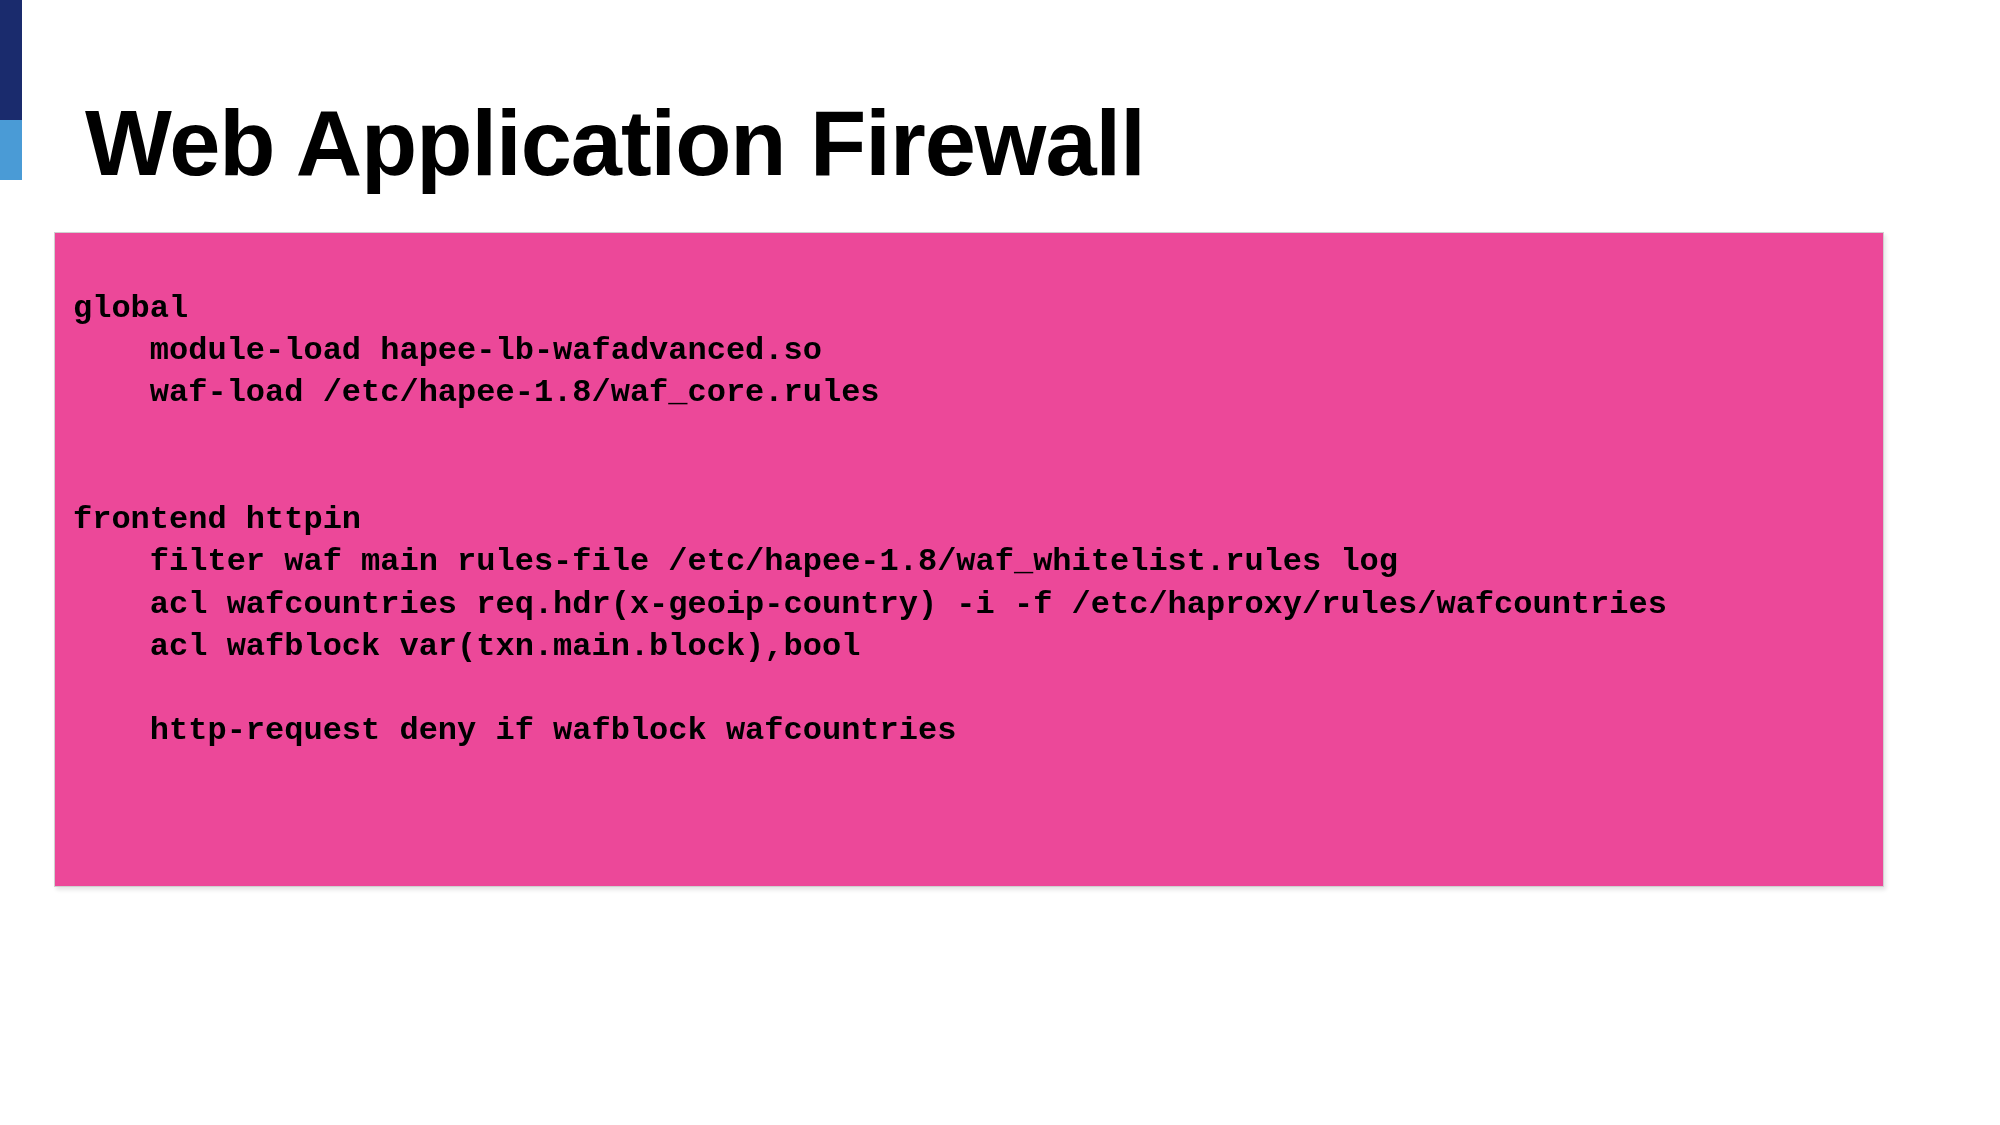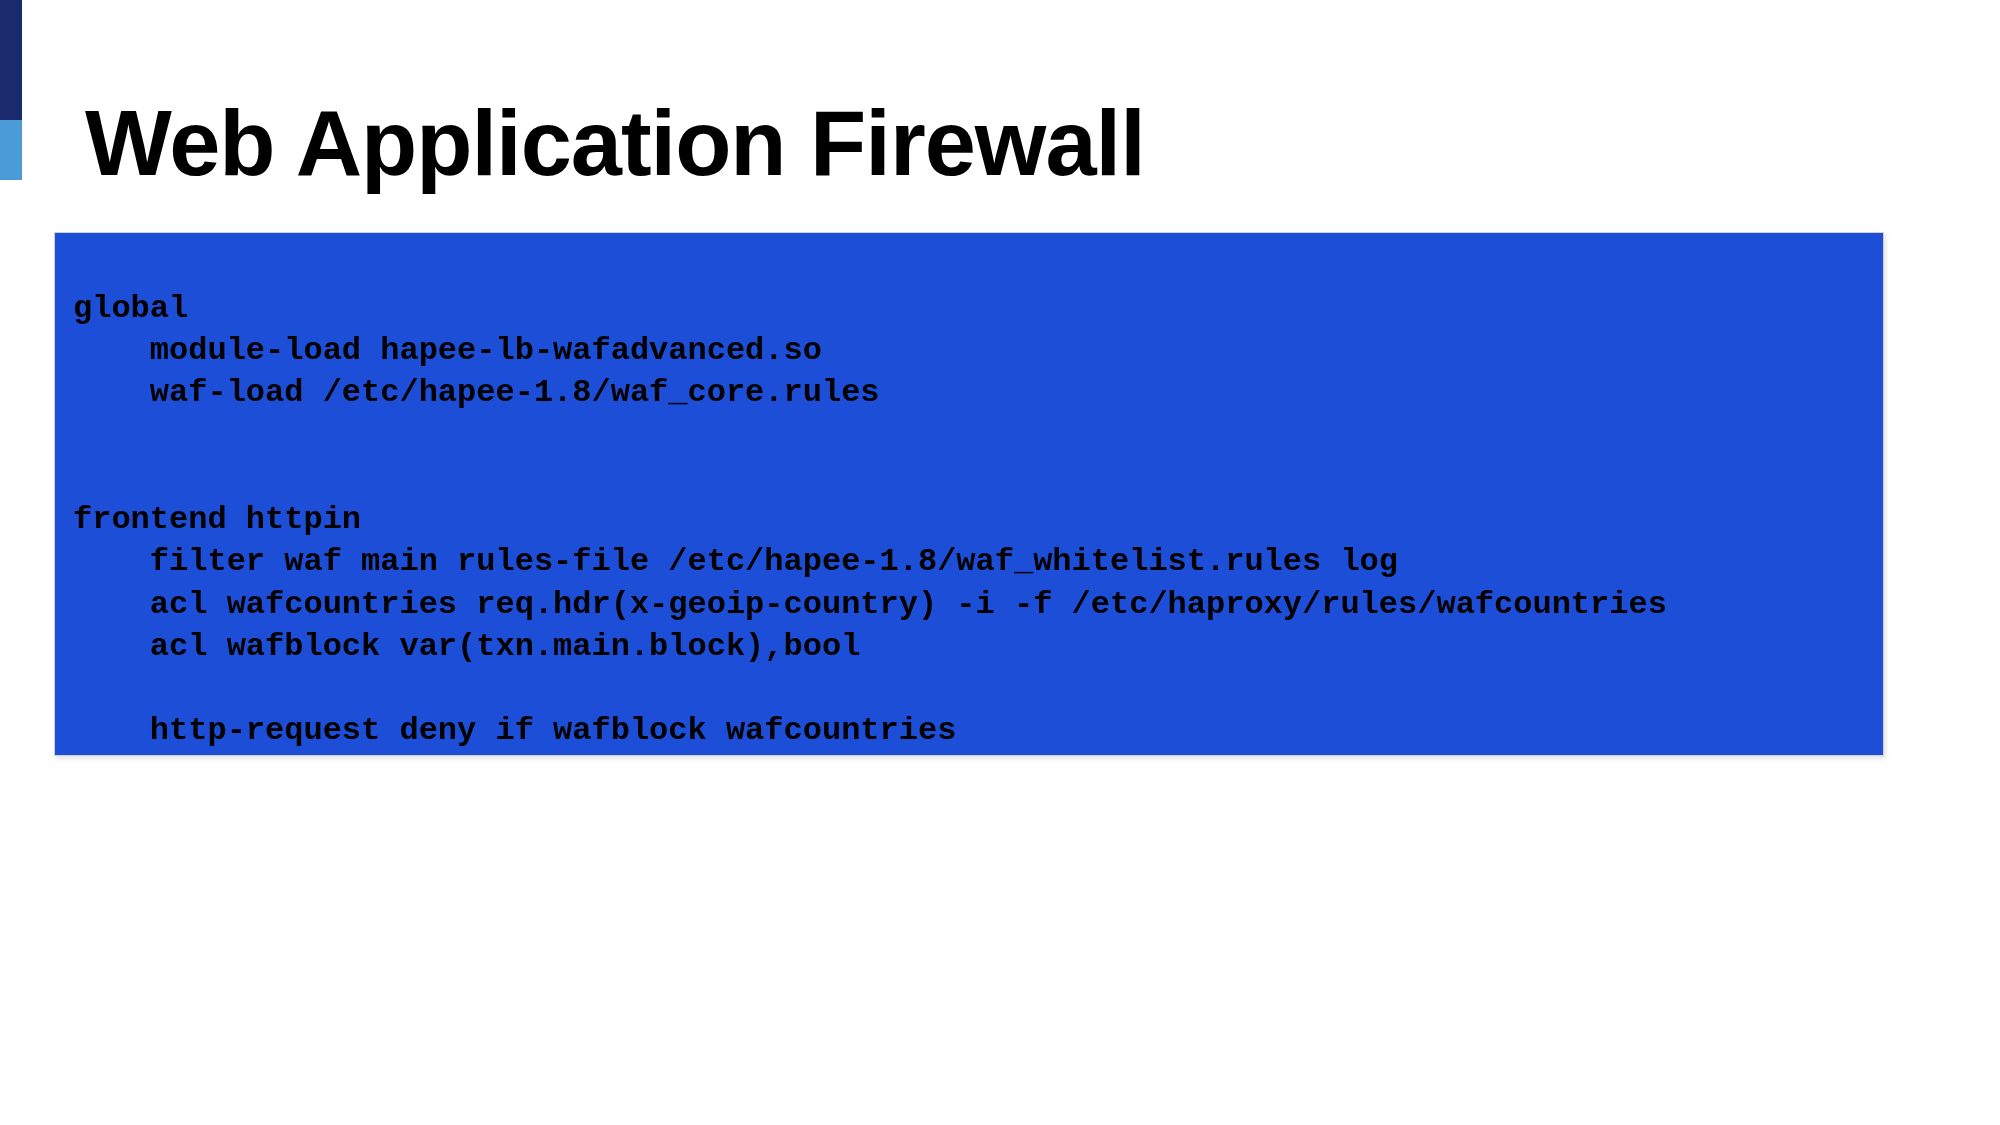--- a/index.html
+++ b/index.html
@@ -39,23 +39,23 @@
       font-family: 'Arial Black', Arial, sans-serif;
       color: #000000;
       letter-spacing: -1px;
       margin-top: 36px;
     }
     .code-box {
       position: absolute;
       left: 54px;
       top: 232px;
       width: 1830px;
-      height: 524px;
+      height: 655px;
       border: 1px solid #d0d0d0;
-      background: #1d4ed8;
+      background: #ec4899;
       box-shadow: 2px 3px 4px rgba(0,0,0,0.1);
       padding: 55px 18px 12px 18px;
     }
     .code-content {
       font-family: 'Courier New', Courier, monospace;
       font-size: 32px;
       font-weight: bold;
       color: #000000;
       white-space: pre;
       line-height: 1.32;

